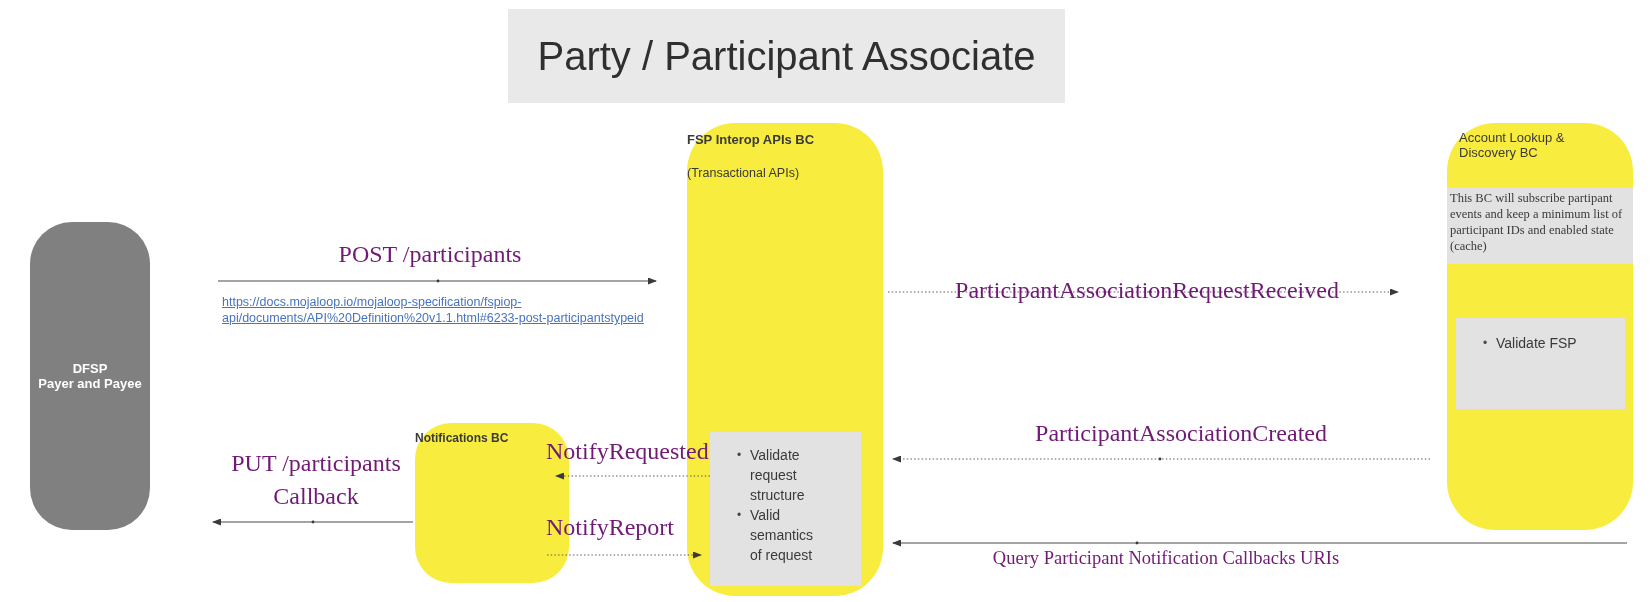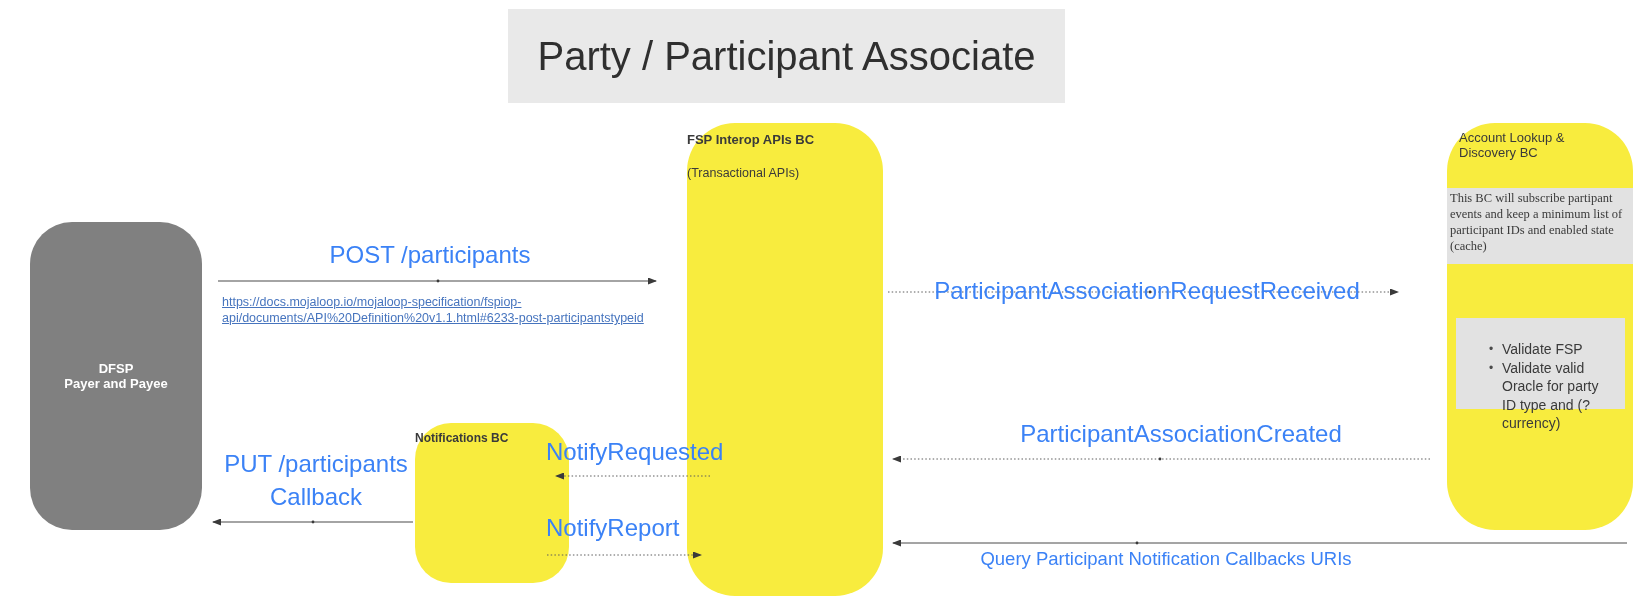--- a/index.html
+++ b/index.html
@@ -5,44 +5,44 @@
   html,body{margin:0;padding:0;background:#ffffff;}
   .canvas{position:relative;width:1650px;height:602px;background:#ffffff;overflow:hidden;
           font-family:"Liberation Sans", sans-serif;color:var(--text_dark,#3a3a3a);}
 
   
   .title-box{position:absolute;left:508px;top:9px;width:557px;height:94px;background:var(--title_bg,#e9e9e9);
              display:flex;align-items:center;justify-content:center;font-size:40px;color:#2f2f2f;}
 
   
   .actor{position:absolute;box-sizing:border-box;}
-  .dfsp{left:30px;top:222px;width:172px;height:308px;border-radius:42px;background:var(--gray_actor,#808080);
+  .dfsp{left:30px;top:222px;width:120px;height:308px;border-radius:42px;background:var(--gray_actor,#808080);
         color:#ffffff;display:flex;flex-direction:column;align-items:center;justify-content:center;
         gap:0;font-size:13px;font-weight:bold;}
   .fsp{left:687px;top:123px;width:196px;height:473px;border-radius:48px;background:var(--yellow,#f8ec3e);padding-top:9px;}
   .fsp .box-title{font-size:13px;font-weight:bold;}
   .fsp .box-subtitle{font-size:12.5px;margin-top:19px;}
   .notif{left:415px;top:423px;width:154px;height:160px;border-radius:36px;background:var(--yellow,#f8ec3e);padding-top:8px;}
   .notif .box-title{font-size:12px;font-weight:bold;}
   .alu{left:1447px;top:123px;width:186px;height:407px;border-radius:48px;background:var(--yellow,#f8ec3e);padding-top:7px;}
   .alu .box-title{font-size:13px;font-weight:normal;line-height:15px;padding:0 12px;}
 
   
   .note{position:absolute;box-sizing:border-box;background:var(--note_bg,#e2e2e2);text-align:left;}
   .fsp-note{left:710px;top:432px;width:151px;height:154px;font-size:14px;padding:3px 6px 0 2px;}
   .alu-note1{left:1447px;top:188px;width:186px;height:76px;font-size:12.5px;line-height:16px;padding:2px 2px 0 3px;font-family:Liberation Serif, serif;}
   .alu-note2{left:1456px;top:318px;width:169px;height:91px;font-size:14px;padding:6px 4px 0 2px;}
-  .note ul{margin:16px;padding:0 4px 0 28px;list-style:none;}
+  .note ul{margin:10px;padding:0 4px 0 28px;list-style:none;}
   .fsp-note ul{line-height:20px;padding-right:18px;}
   .alu-note2 ul{line-height:18.5px;}
   .note li{position:relative;}
   .note li::before{content:"\2022";position:absolute;left:-13px;font-size:12px;color:#4a4a4a;}
 
   
-  .msg{position:absolute;white-space:nowrap;font-size:24px;color:#3b82f6;}
+  .msg{position:absolute;white-space:nowrap;font-size:24px;color:#701a75;font-family:Liberation Serif, serif;}
   .msg.center{transform:translateX(-50%);}
   .post-label{left:430px;top:241px;}
   .rr-label{left:1147px;top:249px;margin-top:28px;}
   .created-label{left:1181px;top:420px;}
   .nreq-label{left:546px;top:438px;transform:none;}
   .nrep-label{left:546px;top:514px;transform:none;}
   .put-label{left:316px;top:447px;text-align:center;line-height:33px;}
   .query-label{left:1166px;top:548px;font-size:18.5px;}
 
   .link-block{position:absolute;left:222px;top:294px;font-size:12.5px;line-height:16px;
@@ -61,35 +61,40 @@
 
   <div class="actor dfsp">
     <div>DFSP</div>
     <div>Payer and Payee</div>
   </div>
 
   <div class="actor fsp">
     <div class="box-title">FSP Interop APIs BC</div>
     <div class="box-subtitle">(Transactional APIs)</div>
   </div>
+  <div class="note fsp-note">
+    <ul>
+        <li>Validate request structure</li>
+        <li>Valid semantics of request</li>
+      </ul>
+  </div>
 
   <div class="actor notif">
     <div class="box-title">Notifications BC</div>
   </div>
 
   <div class="actor alu">
     <div class="box-title">Account Lookup &amp; Discovery BC</div>
   </div>
   <div class="note alu-note1">
     <span>This BC will subscribe partipant events and keep a minimum list of participant IDs and enabled state (cache)</span>
   </div>
   <div class="note alu-note2">
     <ul>
         <li>Validate FSP</li>
-        <li>Validate valid Oracle for party ID type and (?currency)</li>
       </ul>
   </div>
 
   <svg class="arrows" width="1650" height="602" viewBox="0 0 1650 602">
     <defs>
       <marker id="ah" markerWidth="9" markerHeight="7" refX="8" refY="3.5" orient="auto" markerUnits="userSpaceOnUse">
         <path d="M0,0 L9,3.5 L0,7 z" fill="#3a3a3a"></path>
       </marker>
     </defs>
 

